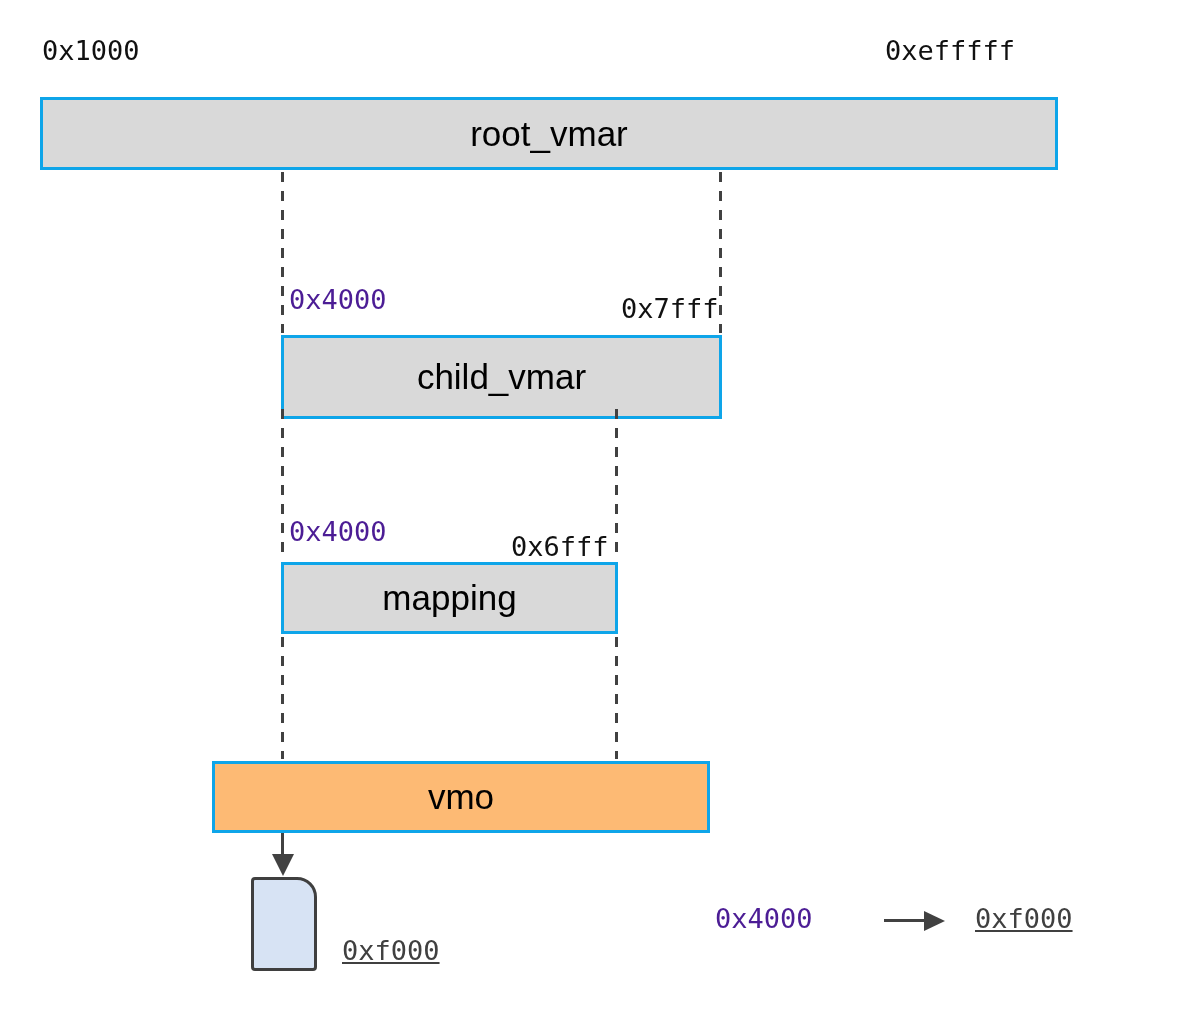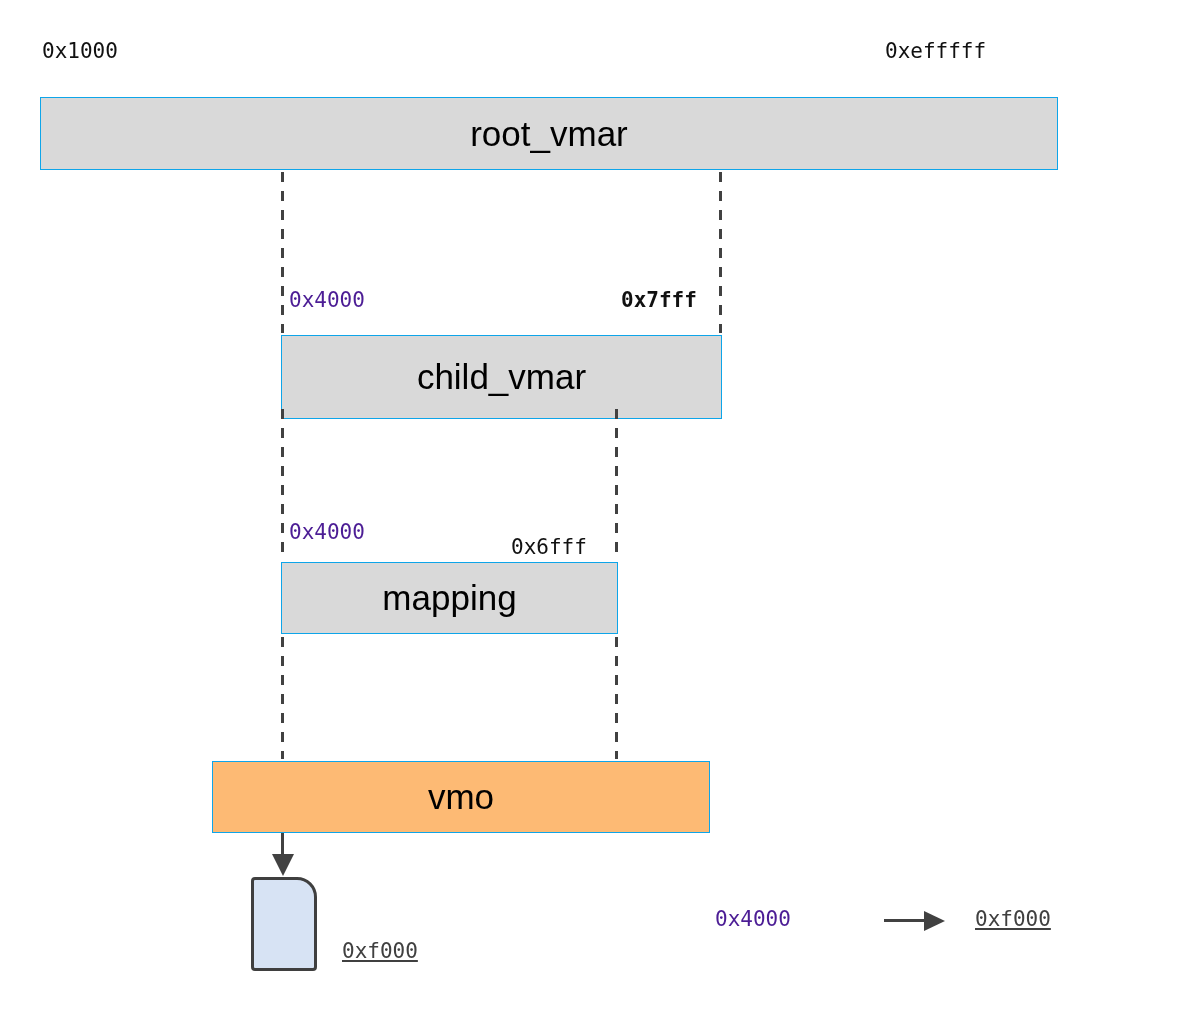--- a/index.html
+++ b/index.html
@@ -5,31 +5,31 @@
   html,body{margin:0;padding:0;background:#ffffff;}
   #canvas{
     position:relative;
     width:1178px;height:1032px;
     background:#ffffff;
     overflow:hidden;
     font-family:"Liberation Sans",sans-serif;
   }
   .mono{
     font-family:"DejaVu Sans Mono","Liberation Mono",monospace;
-    font-size:21px;
+    font-size:27px;
     line-height:30px;
     white-space:pre;
     color:#111111;
   }
   .purple{color:#4c1d95;}
   .blue{color:#404040;text-decoration:underline;}
   .abs{position:absolute;}
   .box{
     position:absolute;
-    border:1px solid #0ea5e9;
+    border:3px solid #0ea5e9;
     box-sizing:border-box;
     display:flex;
     align-items:center;
     justify-content:center;
     font-size:35px;
     color:#000000;
   }
   .gray-fill{background:#d9d9d9;}
   .blue-fill{background:#fdba74;}
   .vdash{
@@ -76,21 +76,21 @@
   <div class="abs mono" style="left:885px;top:36px;">0xefffff</div>
 
   <div class="box gray-fill" style="left:40px;top:97px;width:1018px;height:73px;">
     <span>root_vmar</span>
   </div>
 
   <div class="vdash" style="left:281px;top:172px;height:161px;"></div>
   <div class="vdash" style="left:719px;top:172px;height:161px;"></div>
 
   <div class="abs mono purple" style="left:289px;top:285px;">0x4000</div>
-  <div class="abs mono" style="left:621px;top:285px;font-weight:bold;">0x7fff</div>
+  <div class="abs mono" style="left:621px;top:294px;">0x7fff</div>
 
   <div class="box gray-fill" style="left:281px;top:335px;width:441px;height:84px;">
     <span>child_vmar</span>
   </div>
 
   <div class="vdash" style="left:281px;top:409px;height:150px;"></div>
   <div class="vdash" style="left:615px;top:409px;height:150px;"></div>
 
   <div class="abs mono purple" style="left:289px;top:517px;">0x4000</div>
   <div class="abs mono" style="left:511px;top:532px;">0x6fff</div>

